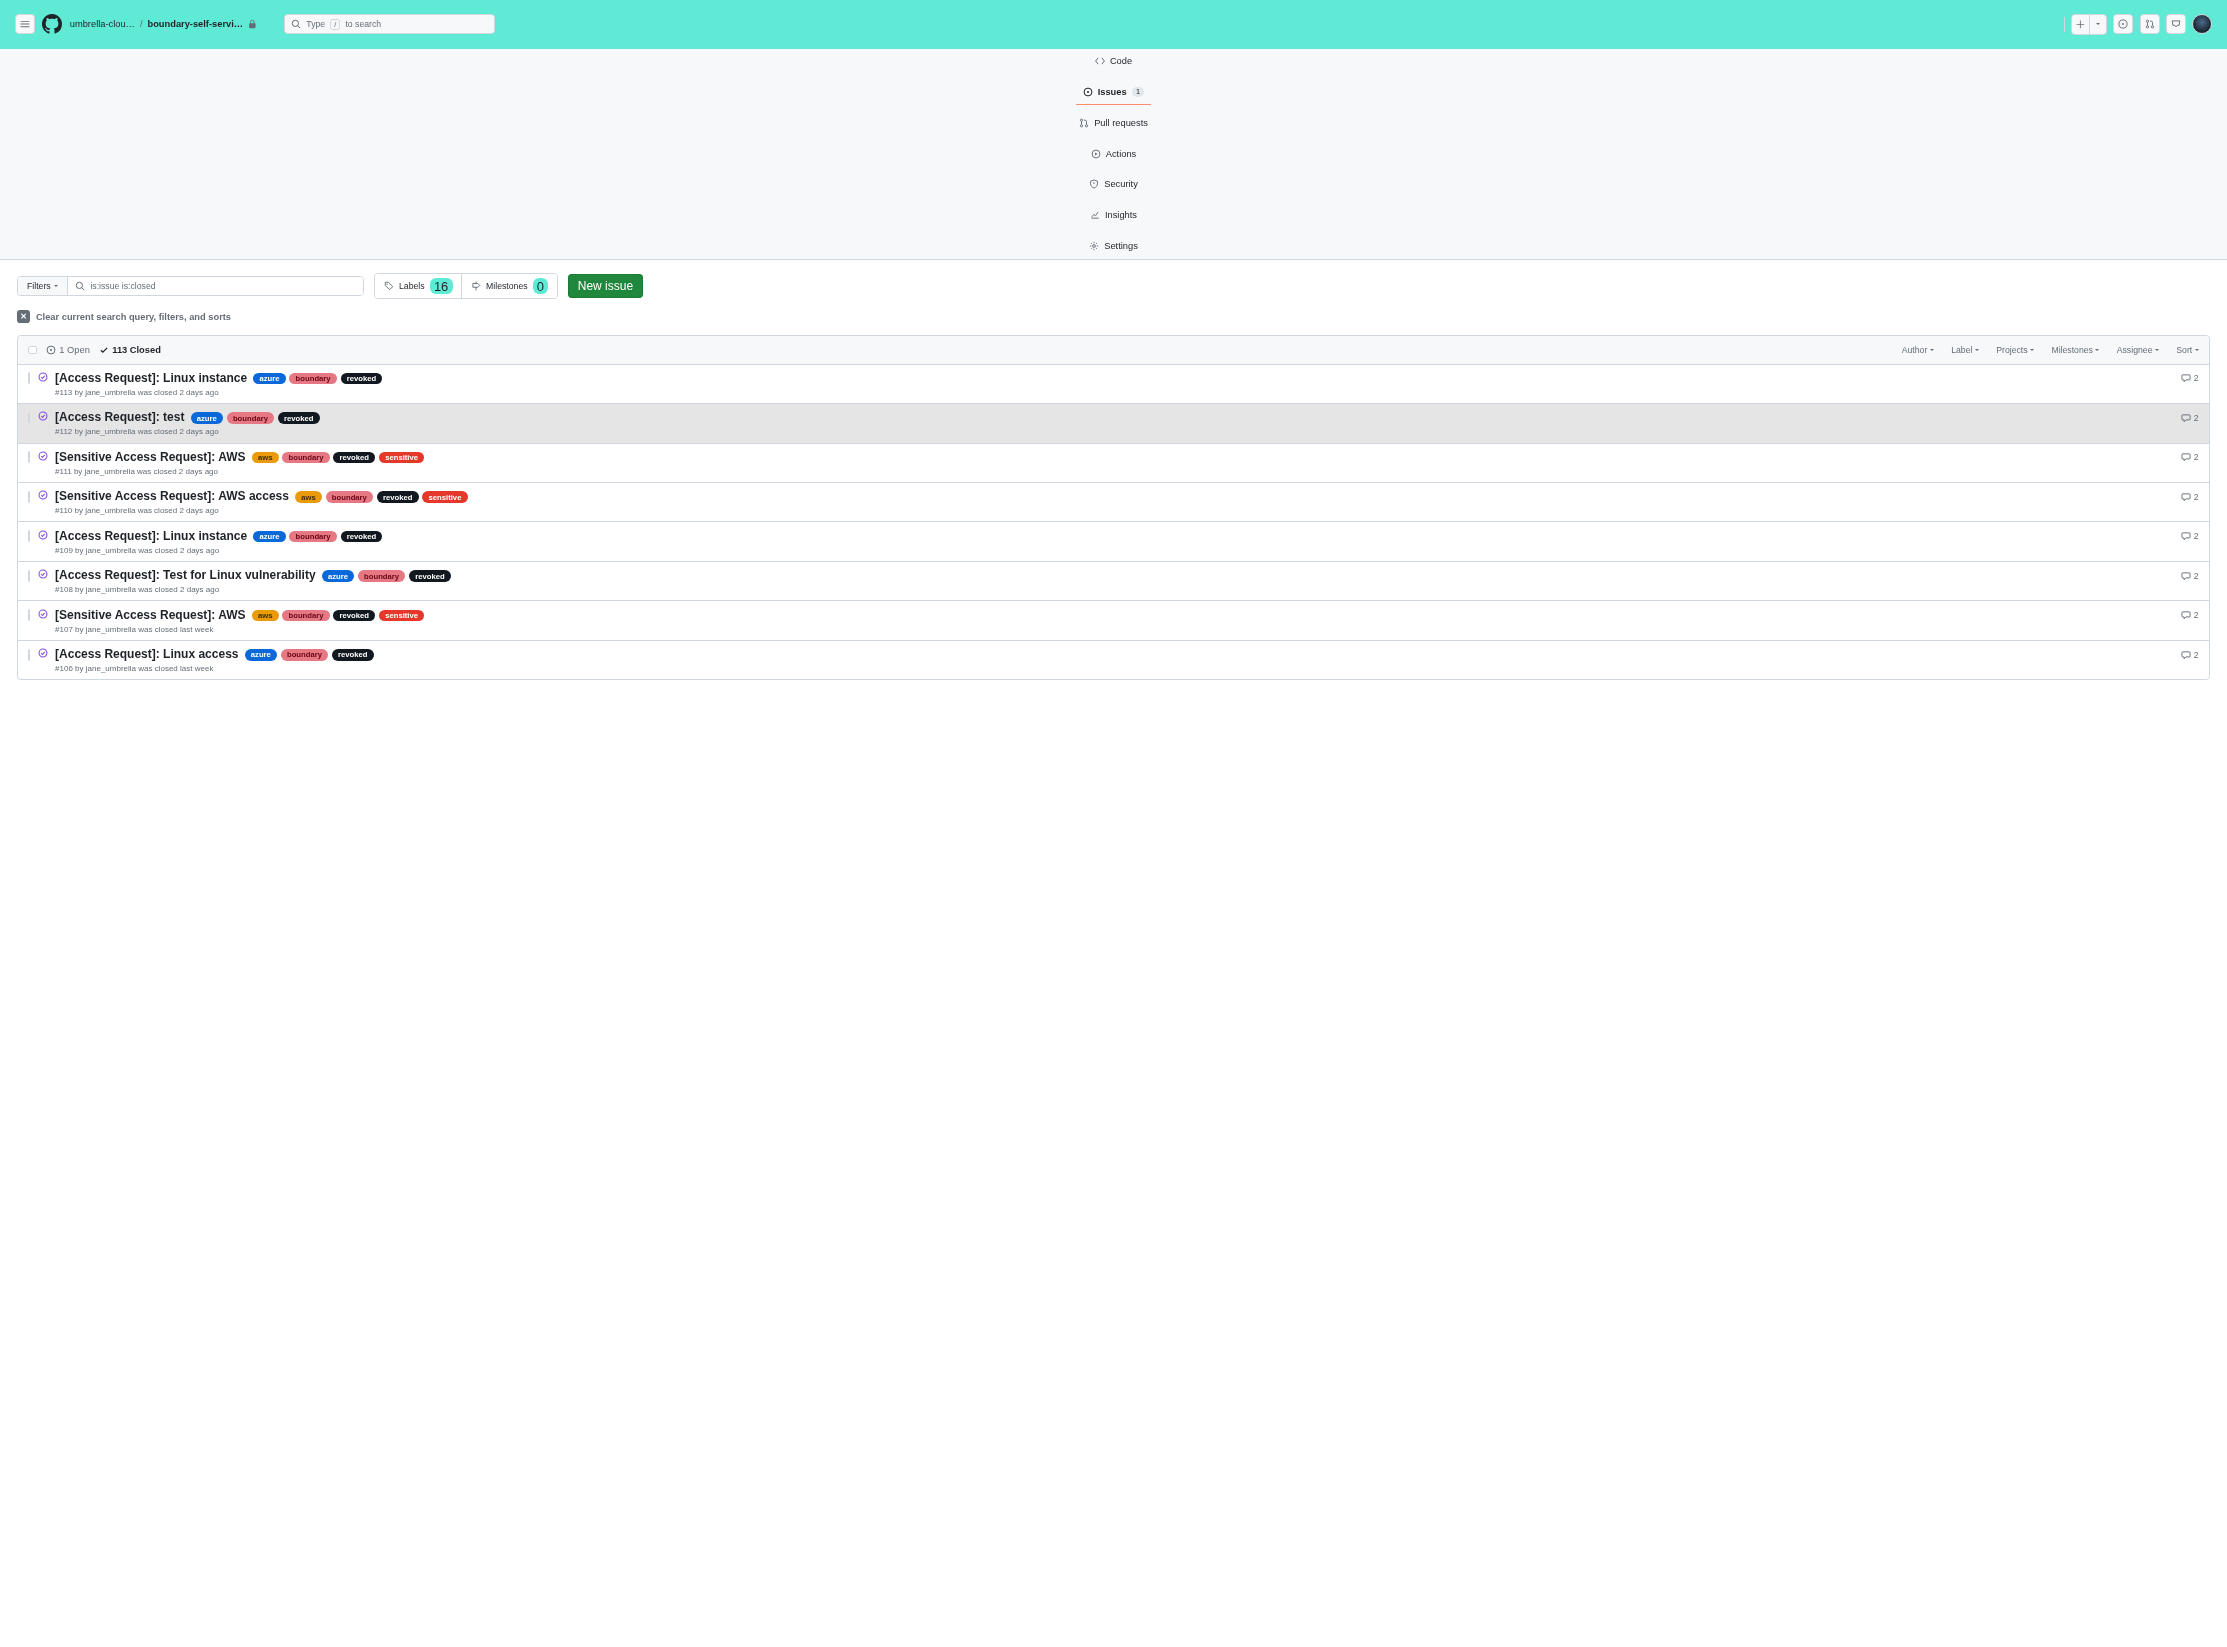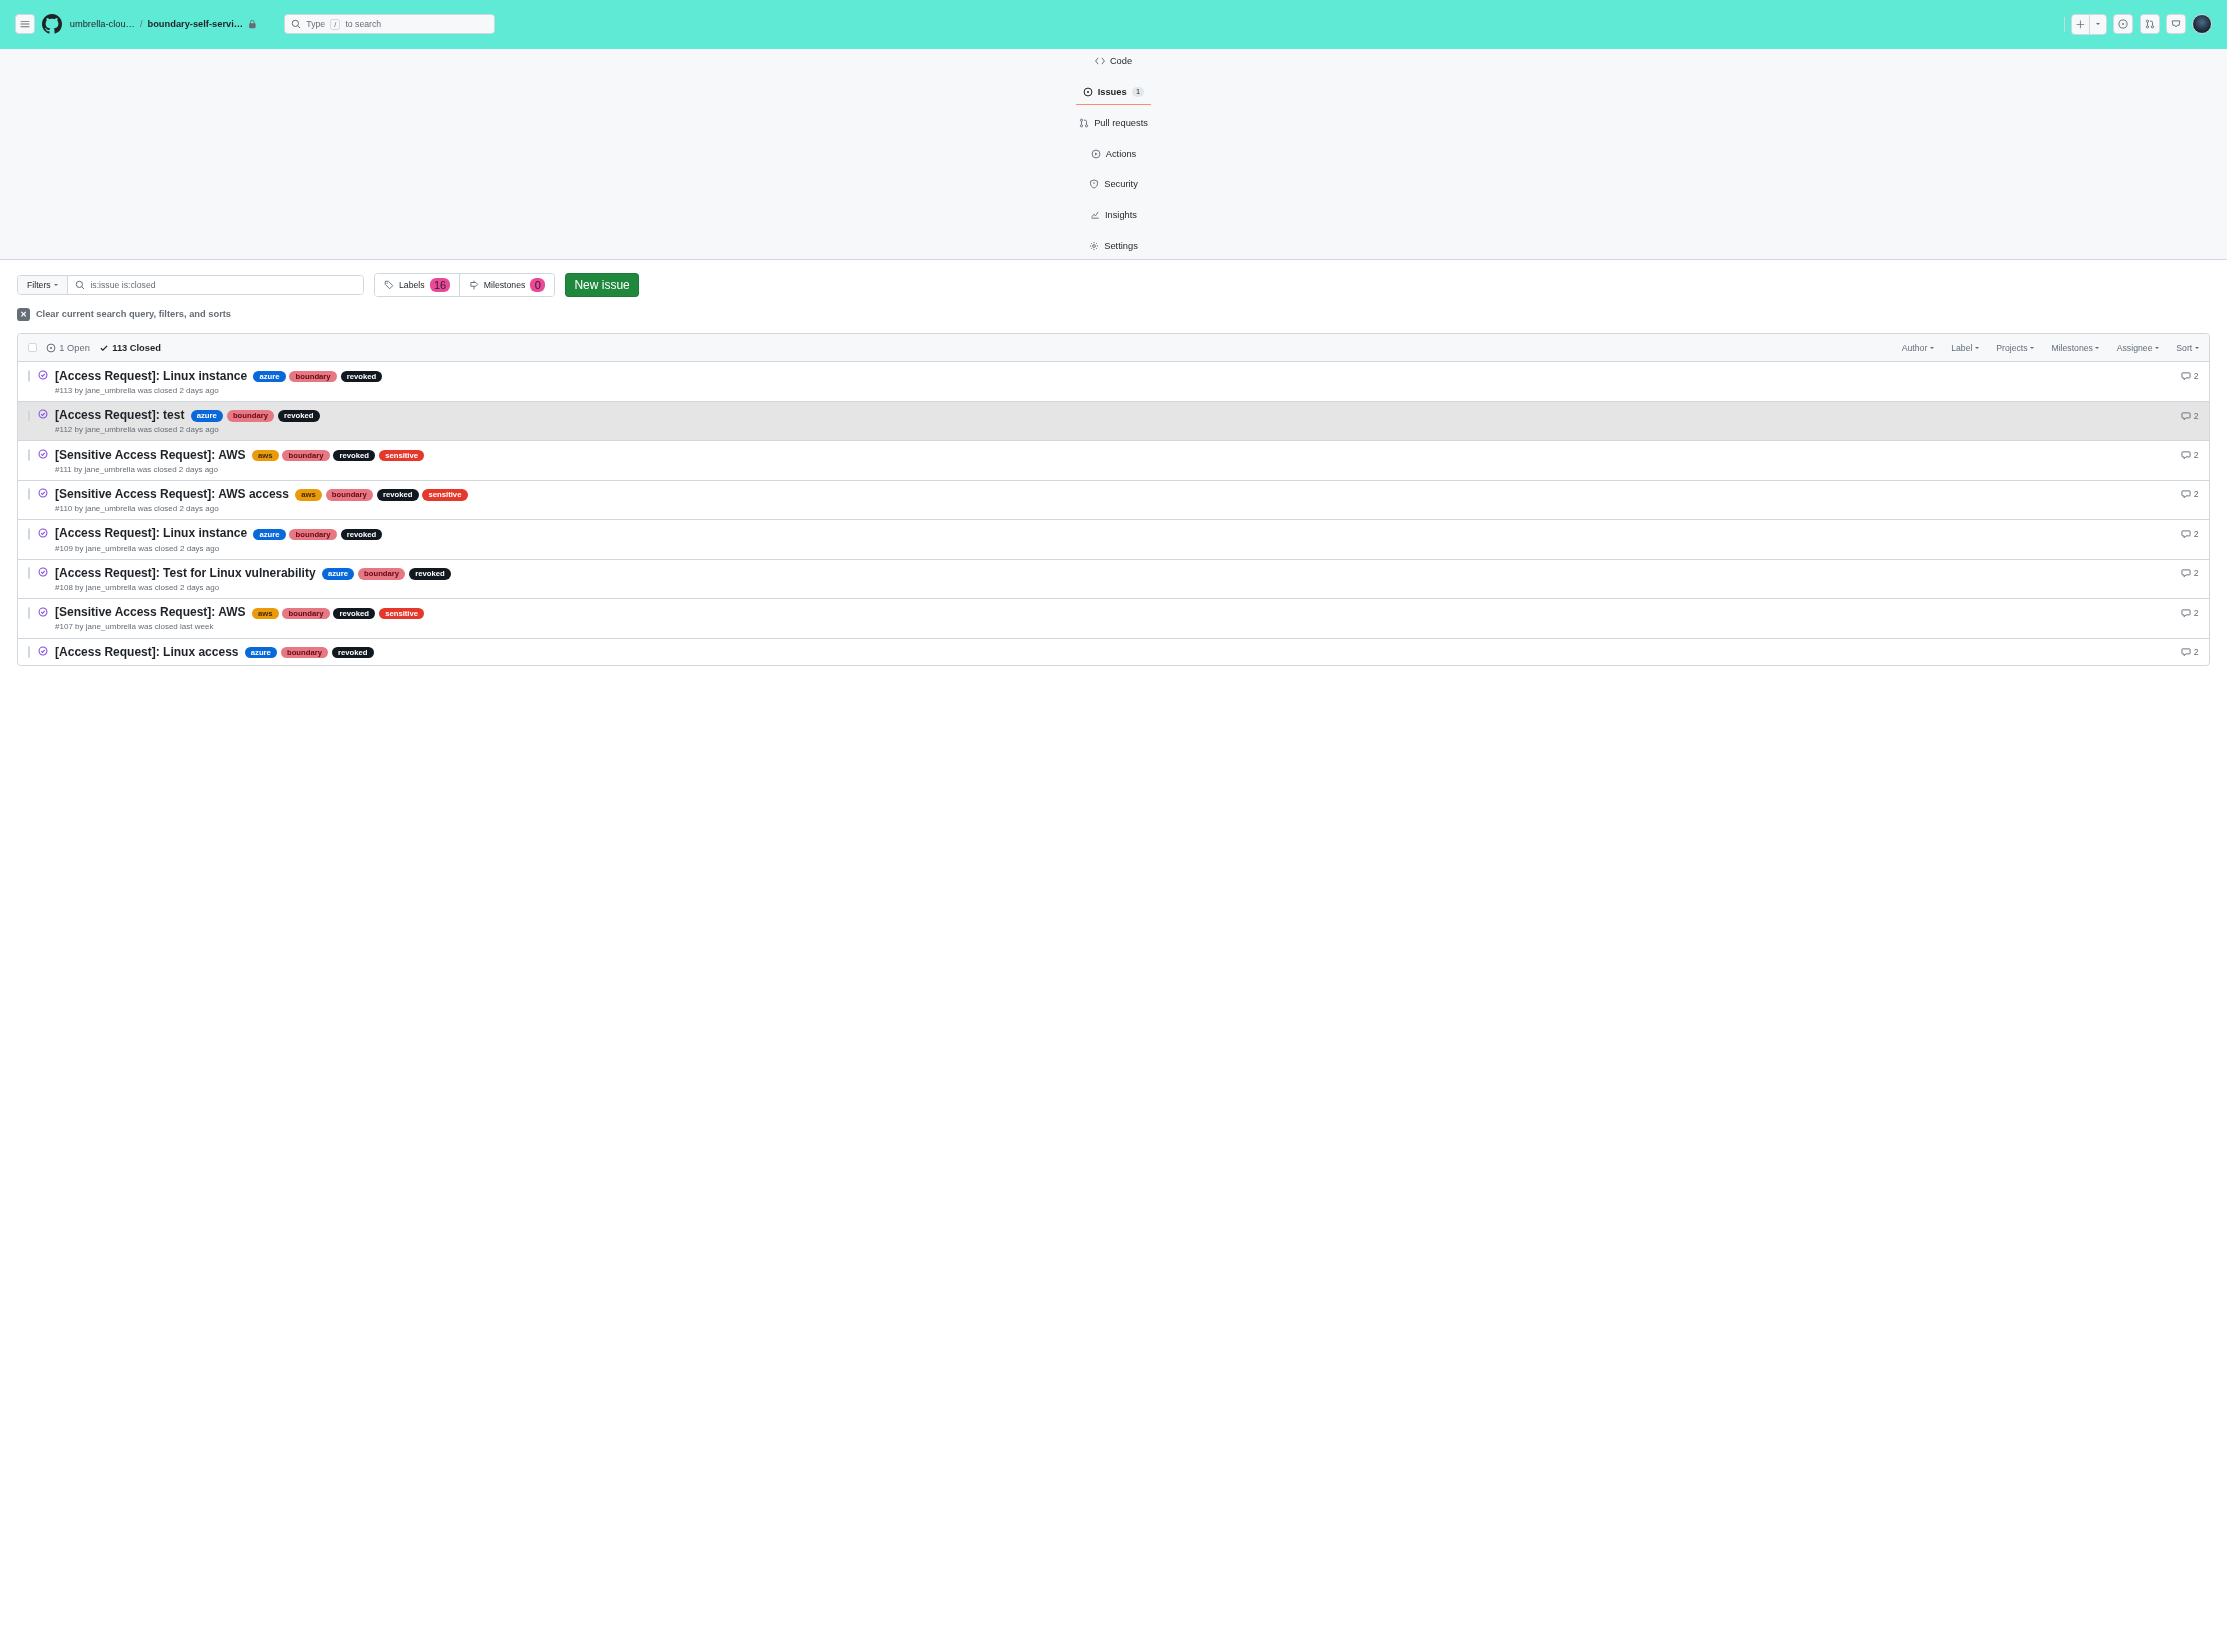--- a/index.html
+++ b/index.html
@@ -136,22 +136,22 @@
   display:flex; border:0.6px solid #d0d7de; border-radius:3.7px; overflow:hidden;
 }
 .lm-btn {
   padding:4.3px 8.7px;
   background:#fff;
   display:flex; align-items:center; gap:5px;
   font-size:8.7px;
 }
 .lm-btn + .lm-btn { border-left:0.6px solid #d0d7de; }
 .lm-btn .cnt {
-  background:#ec4899; border-radius:6.2px;
-  font-size:11px; padding:0.6px 4.3px;
+  background:#5eead4; border-radius:6.2px;
+  font-size:13px; padding:0.6px 4.3px;
 }
 .new-issue-btn {
   background:#1f883d; color:#fff;
   border:0.6px solid rgba(0,0,0,0.1);
   border-radius:3.7px;
   padding:4.3px 8.7px;
   font-size:12px; font-weight:500;
   cursor:pointer;
 }
 .clear-row {
@@ -649,20 +649,21 @@
               <path d="M5.2 8.2l2 2 3.6-4"></path>
             </svg>
           </div>
     <div class="body">
       <a class="issue-title">[Access Request]: Linux access</a>
       <span class="labels">
               <span class="label" style="background:#0969da;color:#ffffff">azure</span>
               <span class="label" style="background:#e57882;color:#6a0615">boundary</span>
               <span class="label" style="background:#12181f;color:#ffffff">revoked</span>
             </span>
+      <div class="issue-meta">#106 by jane_umbrella was closed last week</div>
     </div>
     <div class="comments">
       <span>
               <svg width="10" height="10" viewBox="0 0 16 16" fill="none" stroke="#656d76" stroke-width="1.5">
                 <path d="M2.5 3h11a1 1 0 011 1v6a1 1 0 01-1 1H8l-3 3v-3H2.5a1 1 0 01-1-1V4a1 1 0 011-1z"></path>
               </svg>
             </span>
       <span>2</span>
     </div>
   </div>

